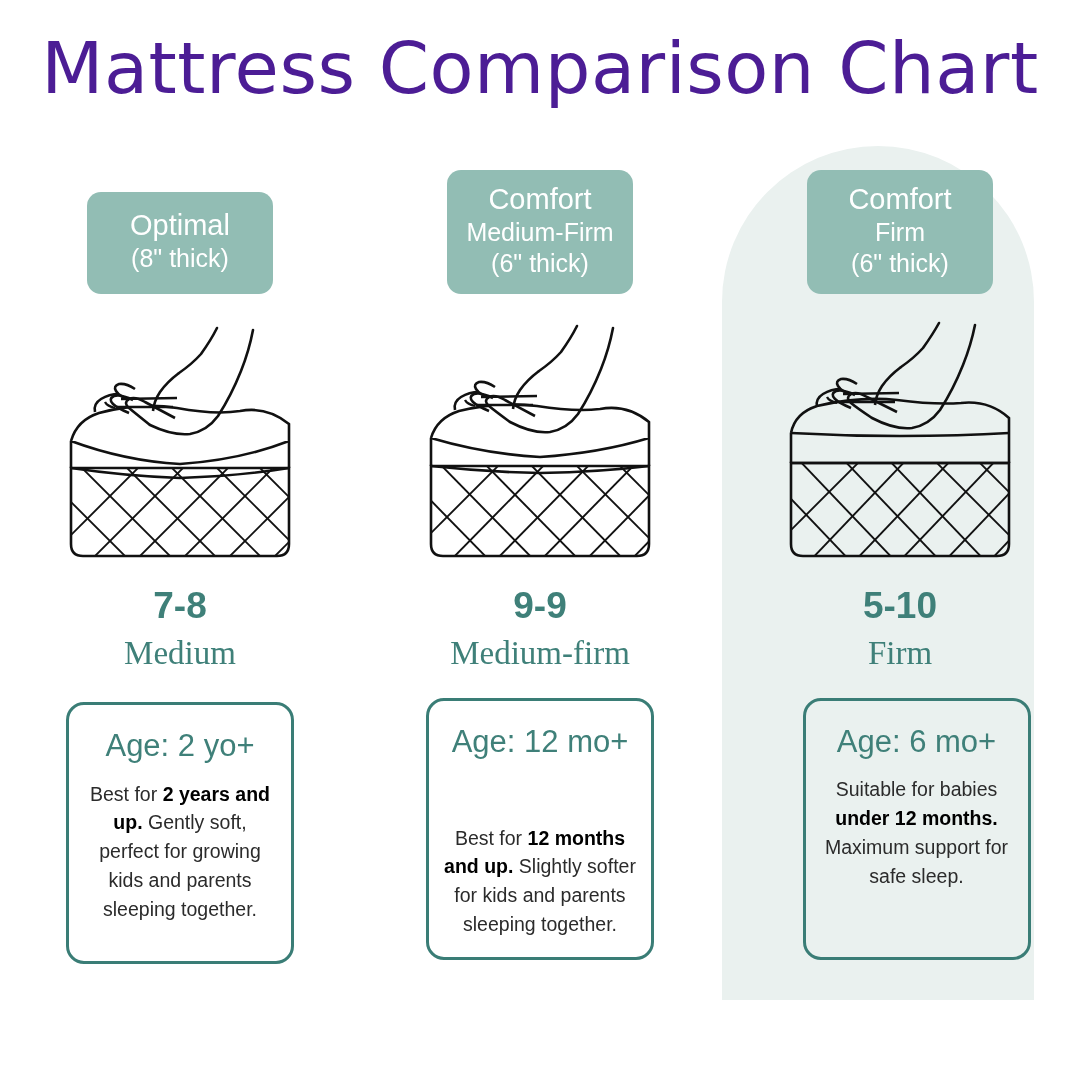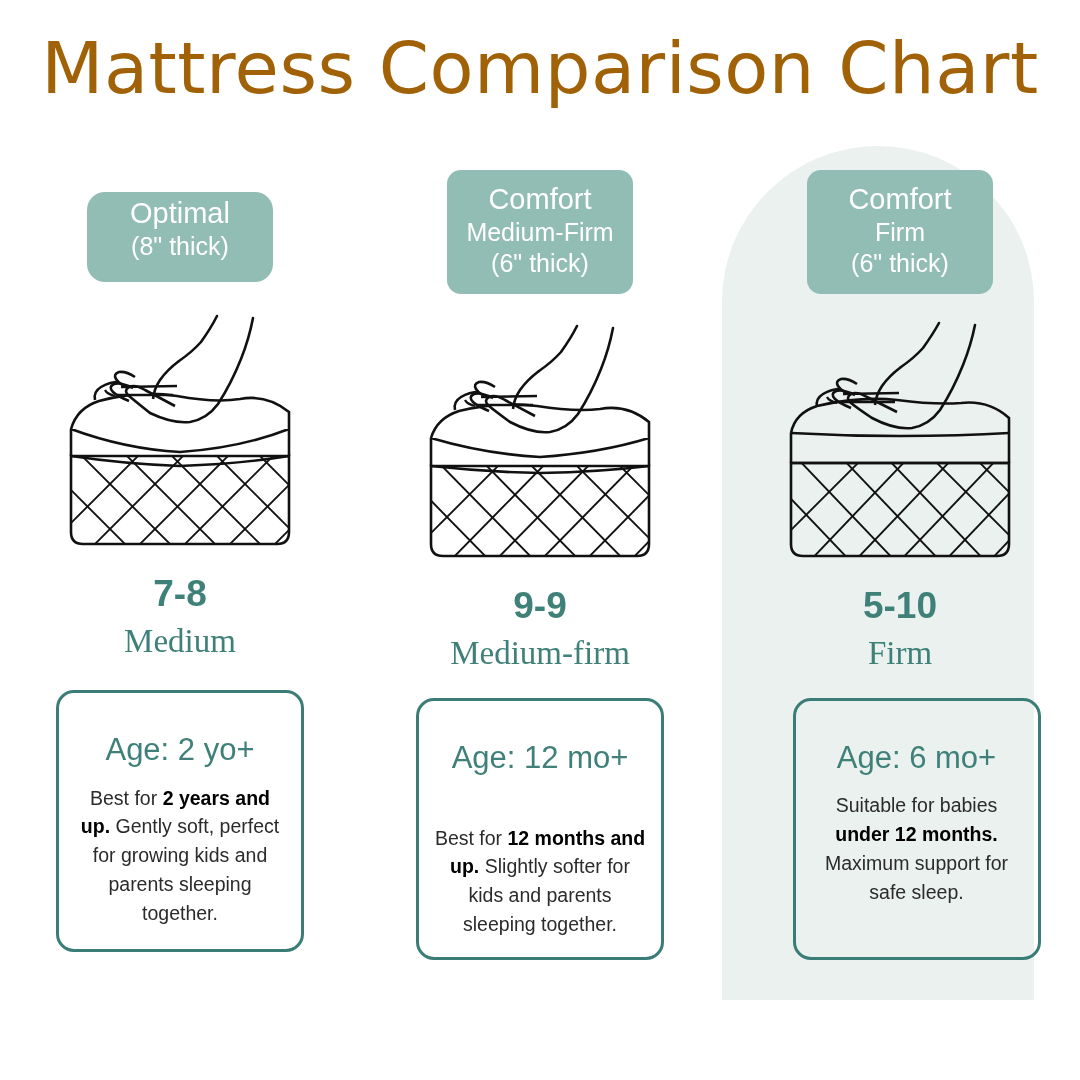--- a/index.html
+++ b/index.html
@@ -34,21 +34,21 @@
   
   .title {
     position: absolute;
     top: 26px;
     left: 0;
     width: 1080px;
     text-align: center;
     font-size: 72px;
     font-weight: 400;
     letter-spacing: 0.5px;
-    color: #a16207;
+    color: #4c1d95;
     z-index: 3;
     font-family: "DejaVu Sans", sans-serif;
   }
 
   
   .columns {
     position: absolute;
     top: 170px;
     left: 0;
     width: 1080px;
@@ -72,21 +72,21 @@
     border-radius: 14px;
     padding: 12px 12px 16px;
     min-width: 186px;
     text-align: center;
     line-height: 1.22;
   }
   .badge-line1 { font-size: 29px; font-weight: 400; display: block; }
   .badge-line2 { font-size: 25px; font-weight: 400; display: block; }
   .badge-line3 { font-size: 25px; font-weight: 400; display: block; }
 
-  .badge.two-line { padding: 4px 22px 20px; border-radius: 18px; }
+  .badge.two-line { padding: 16px 22px 20px; }
 
   
   .mattress-wrap {
     margin-top: 22px;
     width: 250px;
     height: 250px;
     display: flex;
     align-items: center;
     justify-content: center;
   }
@@ -98,26 +98,26 @@
     text-align: center;
     color: #3f8079;
     line-height: 1.18;
   }
   .firmness-range { font-size: 37px; font-weight: 700; display: block; }
   .firmness-label { font-size: 33px; font-weight: 400; display: block; margin-top: 6px; font-family: Liberation Serif, serif; }
 
   
   .info-card {
     margin-top: 28px;
-    width: 248px;
+    width: 228px;
     min-height: 262px;
     border: 3px solid #3a7d76;
     border-radius: 18px;
     background: transparent;
-    padding: 40px 14px 18px;
+    padding: 24px 14px 18px;
     display: flex;
     flex-direction: column;
     align-items: center;
   }
   .card-age {
     font-size: 31px;
     color: #3f8079;
     font-weight: 400;
     text-align: center;
     line-height: 1.1;

